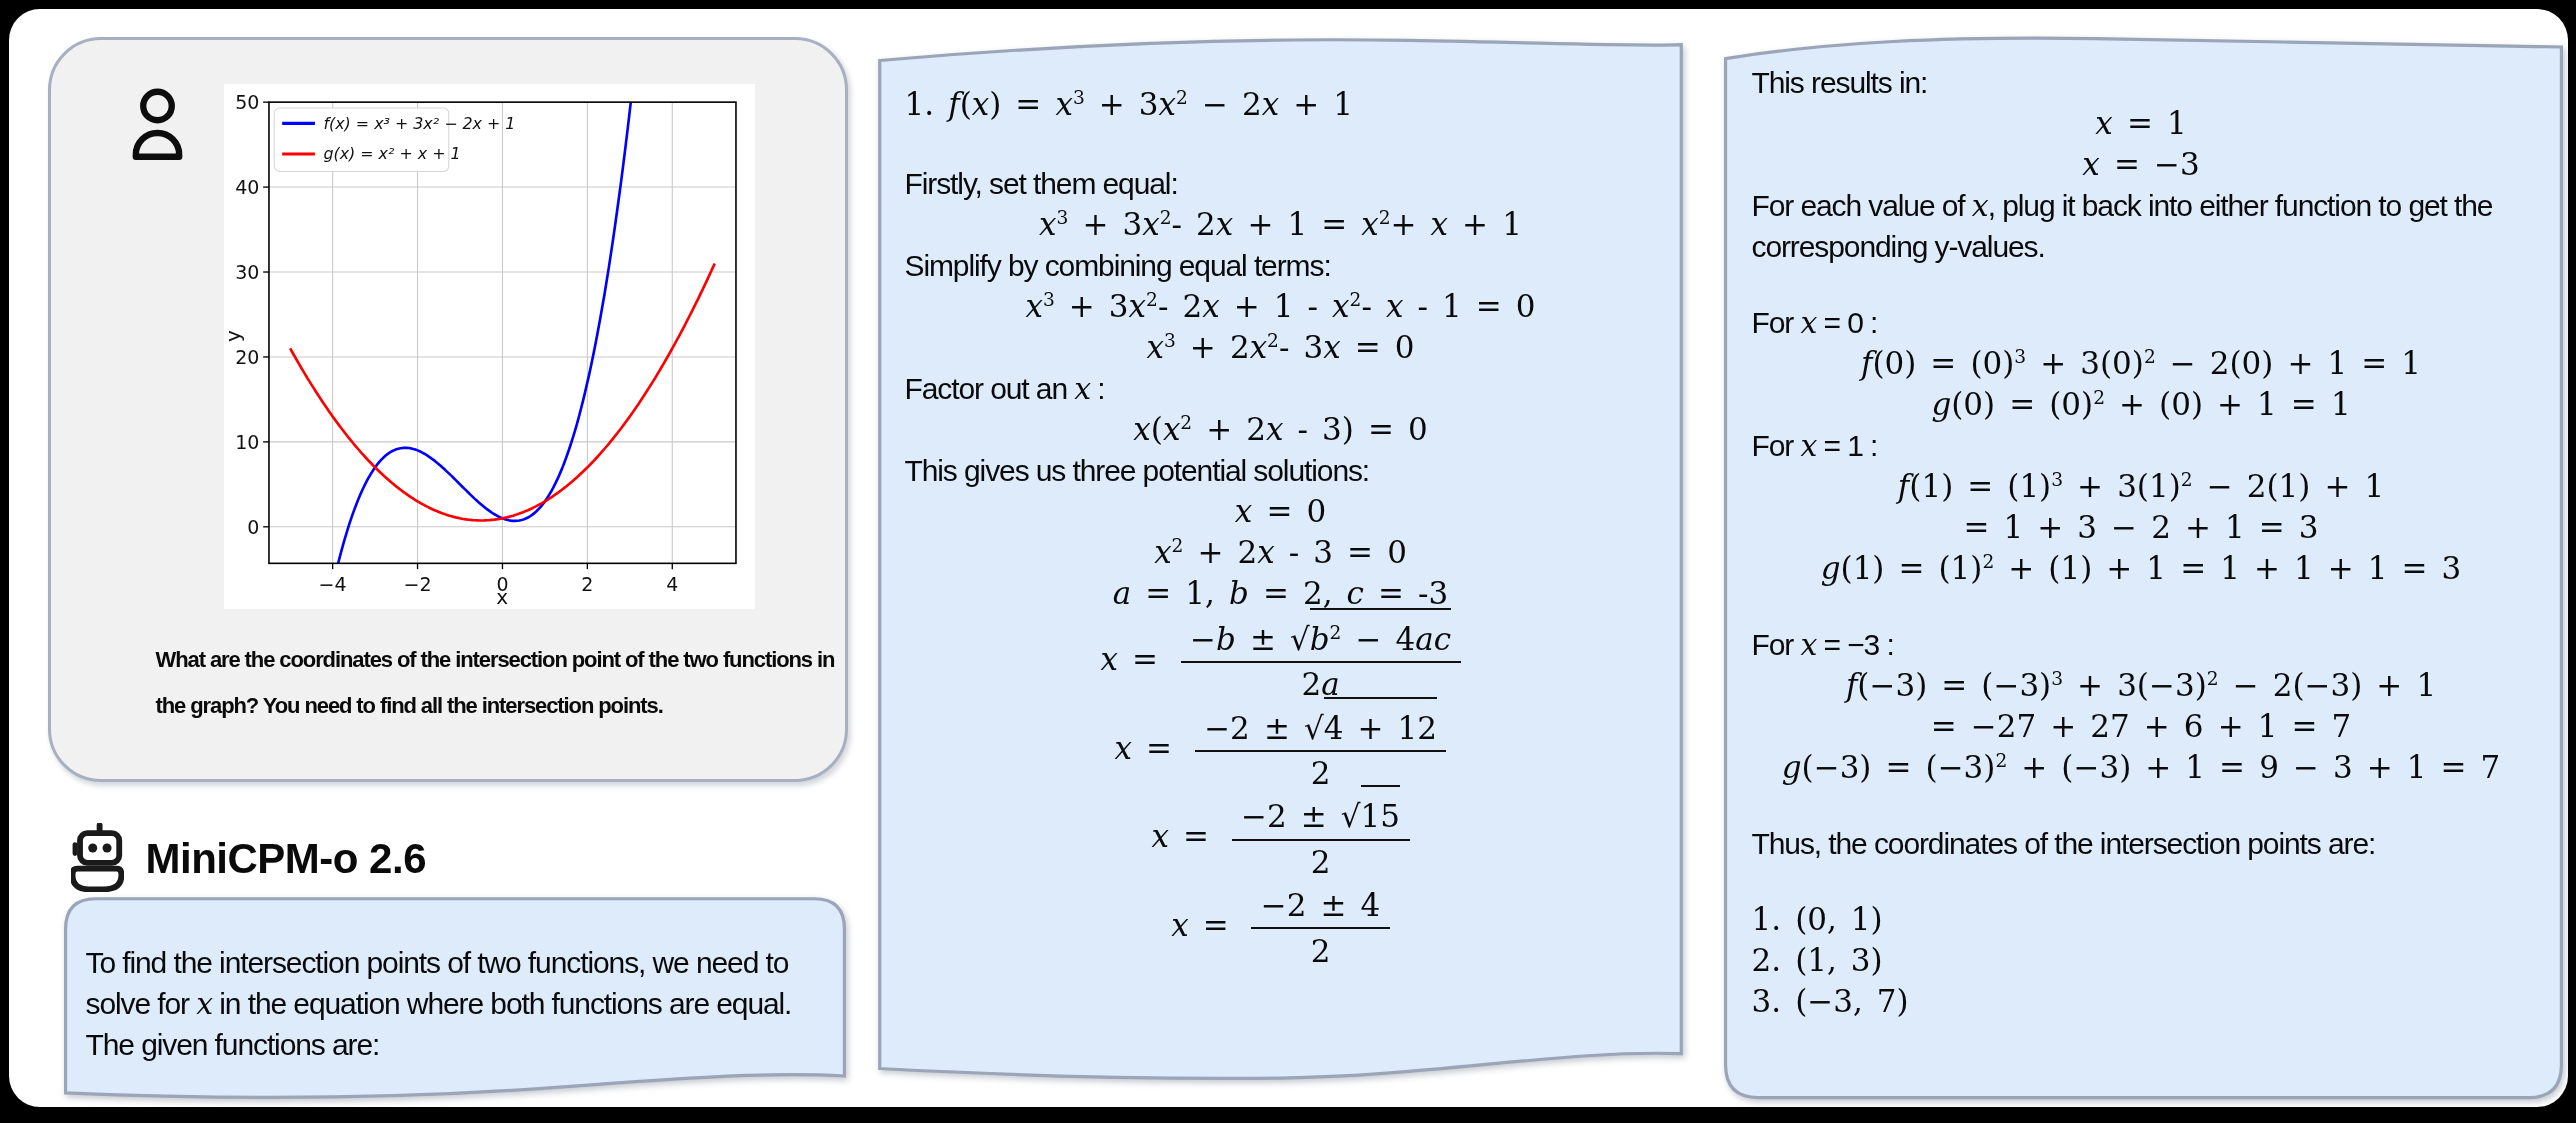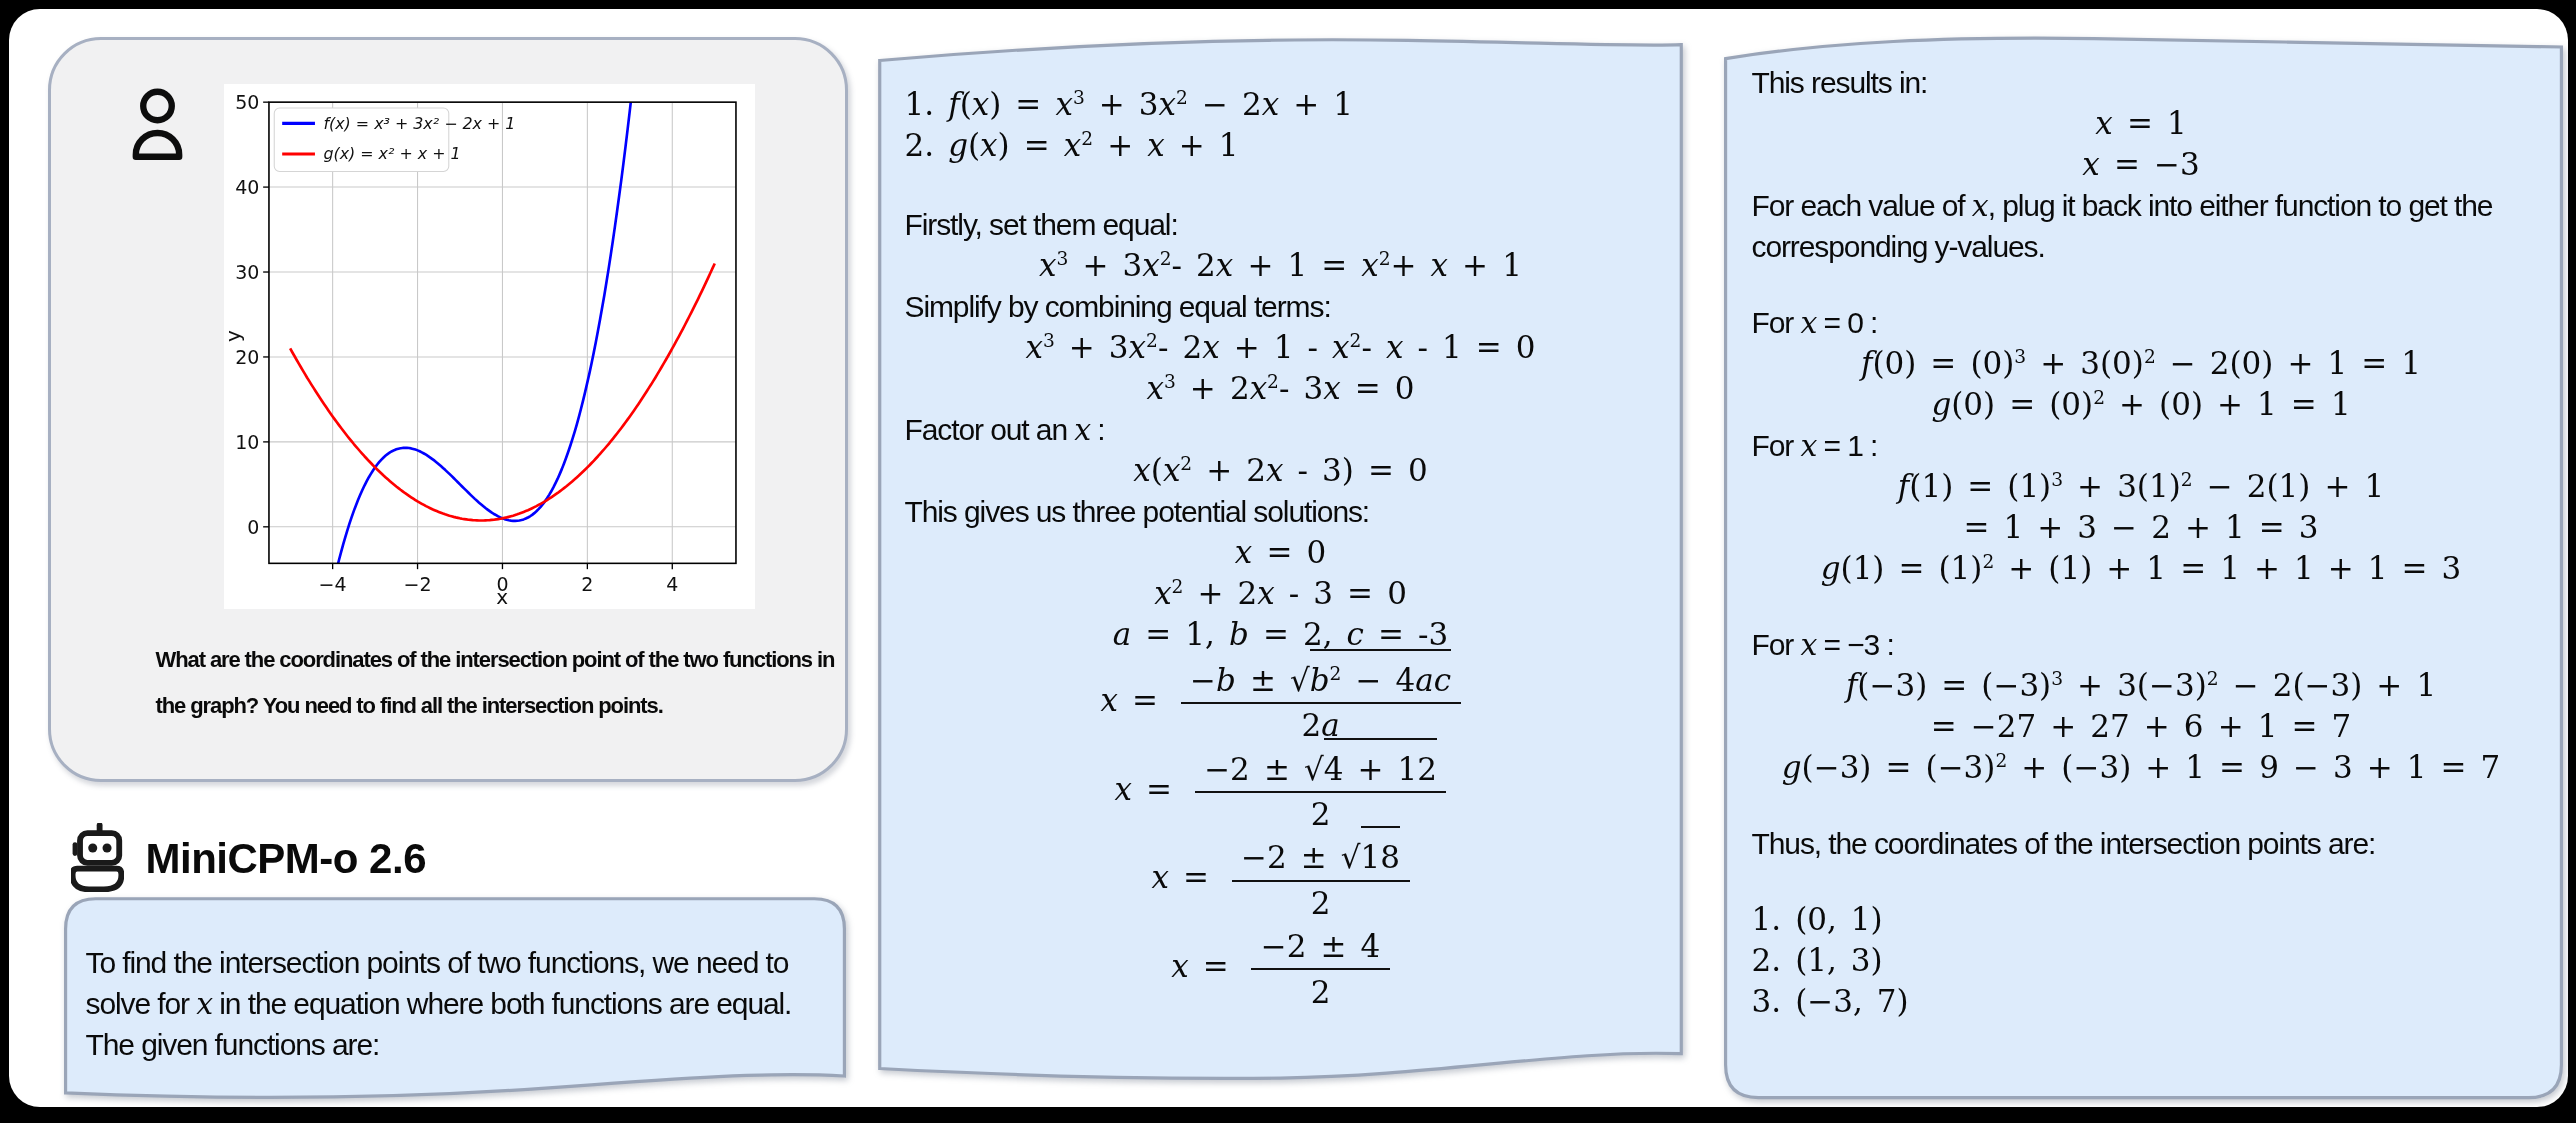--- a/index.html
+++ b/index.html
@@ -139,36 +139,35 @@
   </svg>
   <div class="resp-content" style="left:77px;top:933px;width:752px;">
       <div class="line prose">To find the intersection points of two functions, we need to solve for <span class="mi">x</span> in the equation where both functions are equal. The given functions are:</div>
     </div>
 
   <svg class="bubble-shape" style="left:869px;top:24px;" width="805" height="1080" viewBox="0 0 1520 2040">
     <path d="M 3 52 C 300 26 650 8 1000 14 C 1250 18 1430 26 1517 22 V 1928 C 1300 1920 1050 1970 760 1974 C 500 1977 230 1968 3 1956 Z"></path>
   </svg>
   <div class="resp-content" style="left:896px;top:75px;width:752px;">
       <div class="line math">1.  <span class="mi">f</span>(<span class="mi">x</span>) = <span class="mi">x</span><sup>3</sup> + 3<span class="mi">x</span><sup>2</sup> − 2<span class="mi">x</span> + 1</div>
-      <div class="line math">2.  <span class="mi">g</span>(<span class="mi">x</span>) = <span class="mi">x</span><sup>2</sup> + <span class="mi">x</span> + 1</div>
       <div class="gap" style="height: 38px;"></div>
       <div class="line prose">Firstly, set them equal:</div>
       <div class="line c math"><span class="mi">x</span><sup>3</sup> + 3<span class="mi">x</span><sup>2</sup>- 2<span class="mi">x</span> + 1 = <span class="mi">x</span><sup>2</sup>+ <span class="mi">x</span> + 1</div>
       <div class="line prose">Simplify by combining equal terms:</div>
       <div class="line c math"><span class="mi">x</span><sup>3</sup> + 3<span class="mi">x</span><sup>2</sup>- 2<span class="mi">x</span> + 1 - <span class="mi">x</span><sup>2</sup>- <span class="mi">x</span> - 1 = 0</div>
       <div class="line c math"><span class="mi">x</span><sup>3</sup> + 2<span class="mi">x</span><sup>2</sup>- 3<span class="mi">x</span> = 0</div>
       <div class="line prose">Factor out an <span class="mi">x</span> :</div>
       <div class="line c math"><span class="mi">x</span>(<span class="mi">x</span><sup>2</sup> + 2<span class="mi">x</span> - 3) = 0</div>
       <div class="line prose">This gives us three potential solutions:</div>
       <div class="line c math"><span class="mi">x</span> = 0</div>
       <div class="line c math"><span class="mi">x</span><sup>2</sup> + 2<span class="mi">x</span> - 3 = 0</div>
       <div class="line c math"><span class="mi">a</span> = 1, <span class="mi">b</span> = 2, <span class="mi">c</span> = -3</div>
       <div class="line c math frac-line"><span class="mi">x</span> =  <span class="frac"><span class="num">−<span class="mi">b</span> ± √<span class="ovl"><span class="mi">b</span><sup>2</sup> − 4<span class="mi">a</span><span class="mi">c</span></span></span><span class="den">2<span class="mi">a</span></span></span></div>
       <div class="line c math frac-line"><span class="mi">x</span> =  <span class="frac"><span class="num">−2 ± √<span class="ovl">4 + 12</span></span><span class="den">2</span></span></div>
-      <div class="line c math frac-line"><span class="mi">x</span> =  <span class="frac"><span class="num">−2 ± √<span class="ovl">18</span></span><span class="den">2</span></span></div>
+      <div class="line c math frac-line"><span class="mi">x</span> =  <span class="frac"><span class="num">−2 ± √<span class="ovl">15</span></span><span class="den">2</span></span></div>
       <div class="line c math frac-line"><span class="mi">x</span> =  <span class="frac"><span class="num">−2 ± 4</span><span class="den">2</span></span></div>
     </div>
 
   <svg class="bubble-shape" style="left:1715px;top:24px;" width="839" height="1067" viewBox="0 0 1586 2016">
     <path d="M 3 48 C 200 16 420 6 700 10 C 1050 16 1350 22 1583 26 V 1950 Q 1583 2012 1521 2012 H 65 Q 3 2012 3 1950 Z"></path>
   </svg>
   <div class="resp-content" style="left:1743px;top:53px;width:779px;">
       <div class="line prose">This results in:</div>
       <div class="line c math"><span class="mi">x</span> = 1</div>
       <div class="line c math"><span class="mi">x</span> = −3</div>

